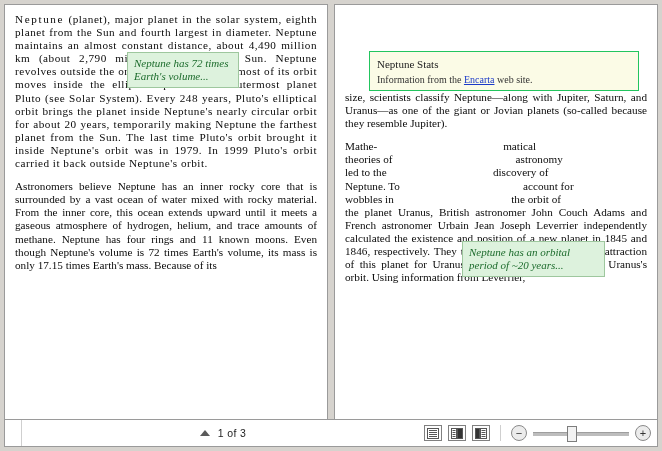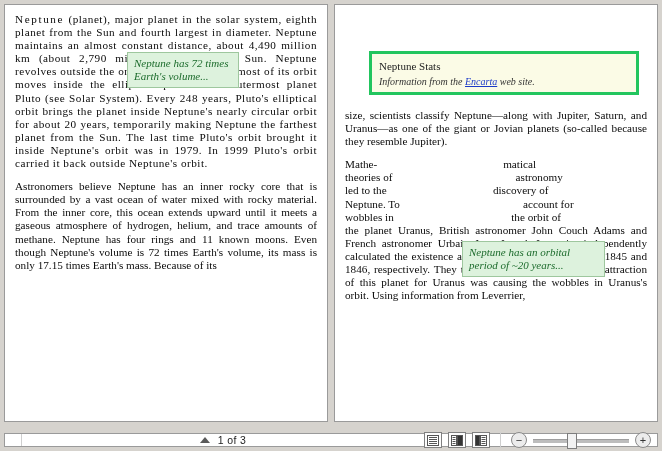--- a/index.html
+++ b/index.html
@@ -84,21 +84,21 @@
     top: 236px;
     width: 143px;
     height: 36px;
   }
   
   .stats-box {
     position: relative;
     margin: 38px 0 0 24px;
     width: 270px;
     background: #fbfbe6;
-    border: 3px solid #22c55e;
+    border: 1px solid #22c55e;
     box-sizing: border-box;
     padding: 6px 7px 5px 7px;
     font-family: "Liberation Serif", serif;
   }
   .stats-title {
     font-size: 11px;
     color: #222;
     margin-bottom: 4px;
   }
   table.stats {
@@ -119,37 +119,35 @@
     white-space: nowrap;
   }
   td.value {
     color: #111;
     white-space: nowrap;
     padding-left: 8px;
   }
   .stats-note {
     margin-top: 4px;
     font-size: 10px;
-    font-style: italic;
     color: #333;
   }
   .stats-note a {
     color: #1a39c8;
     text-decoration: underline;
   }
   .right-body {
-    margin-top: 14px;
   }
   
   .toolbar {
     position: absolute;
     left: 4px;
     right: 4px;
     bottom: 4px;
-    height: 14px;
+    height: 28px;
     background: #ffffff;
     border: 1px solid #9a9a9a;
     box-sizing: border-box;
     display: flex;
     align-items: center;
     font-family: "Liberation Sans", sans-serif;
     font-size: 10.5px;
     color: #222;
   }
   .tb-left {

